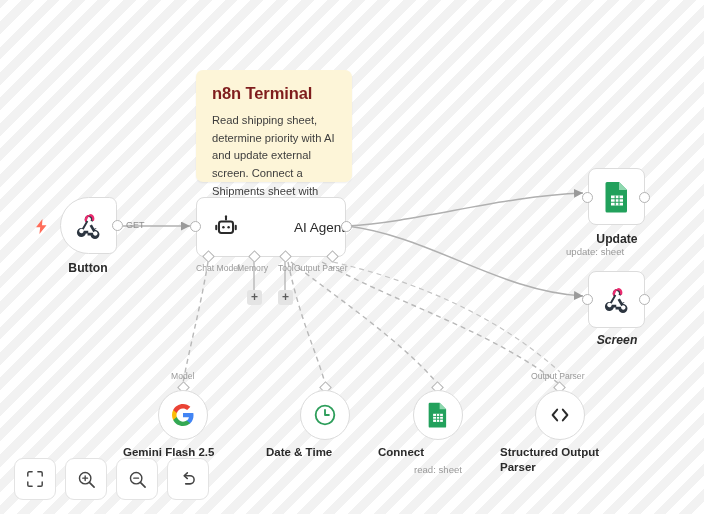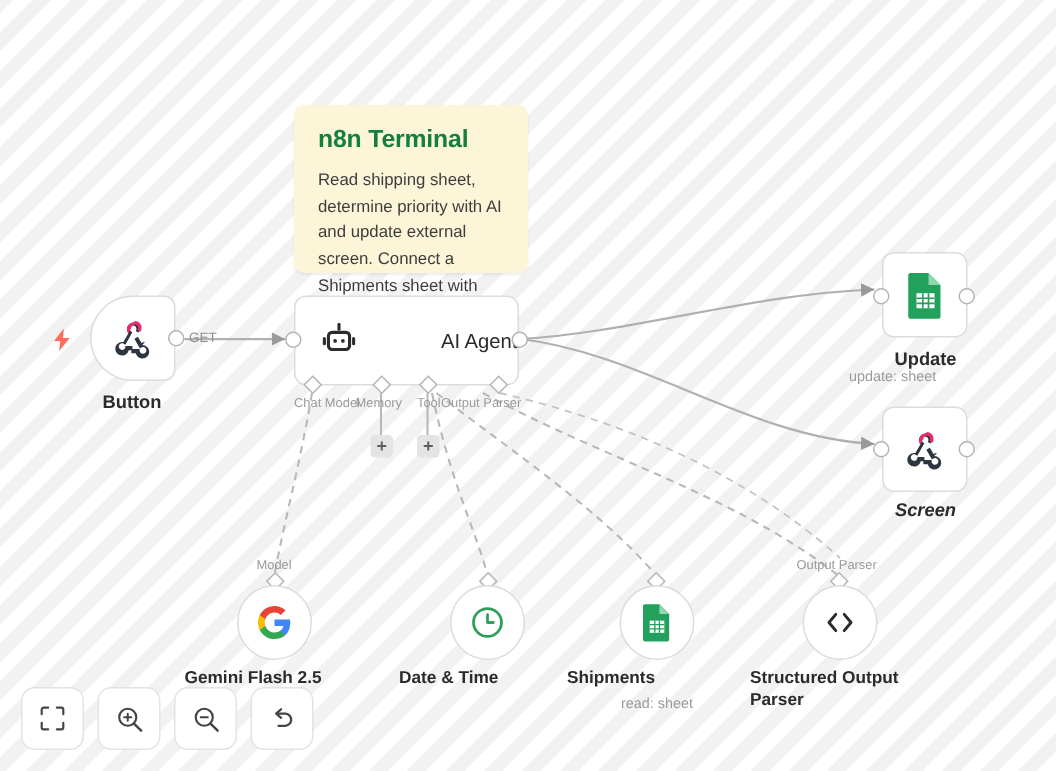--- a/index.html
+++ b/index.html
@@ -26,21 +26,21 @@
   .sticky {
     position: absolute;
     background: #fdf5d8;
     border-radius: 7px;
     box-shadow: 0 1px 2px rgba(0,0,0,0.07);
     padding: 14px 16px 12px 16px;
   }
   .sticky-title {
     font-size: 16.5px;
     font-weight: bold;
-    color: #15803d;
+    color: #7f1d1d;
     margin: 0 0 9px 0;
     letter-spacing: -0.1px;
   }
   .sticky-body {
     font-size: 11.2px;
     line-height: 1.58;
     color: #3d3d3d;
     margin: 0;
   }
 
@@ -303,21 +303,21 @@
 
   <div class="diamond" style="left:433px; top:383px;"></div>
   <div class="subnode" style="left:413px; top:390px;">
     <svg width="22" height="26" viewBox="0 0 26 32">
       <path d="M3 1 h12 l8 8 v21 a1.5 1.5 0 0 1 -1.5 1.5 h-18.5 a1.5 1.5 0 0 1 -1.5 -1.5 v-27.5 a1.5 1.5 0 0 1 1.5 -1.5 z" fill="#22A15C"></path>
       <path d="M15 1 l8 8 h-8 z" fill="#8ed8af"></path>
       <rect x="7" y="14.5" width="12" height="10" fill="#ffffff"></rect>
       <path d="M7 17.8 h12 M7 21.2 h12 M11.2 14.5 v10 M15 14.5 v10" stroke="#22A15C" stroke-width="1.1"></path>
     </svg>
   </div>
-  <div class="subnode-label" style="left:378px; top:445px; width:120px;">Shipments</div>
+  <div class="subnode-label" style="left:378px; top:445px; width:120px;">Connect</div>
   <div class="subnode-sublabel" style="left:378px; top:464px; width:120px;">read: sheet</div>
 
   <div class="conn-label" style="left:531px; top:371px;">Output Parser</div>
   <div class="diamond" style="left:555px; top:383px;"></div>
   <div class="subnode" style="left:535px; top:390px;">
     <svg width="26" height="26" viewBox="0 0 24 24">
       <path d="M9.4 7 L5.2 12 L9.4 17" stroke="#2b2b2b" stroke-width="1.8" fill="none" stroke-linecap="round" stroke-linejoin="round"></path>
       <path d="M14.6 7 L18.8 12 L14.6 17" stroke="#2b2b2b" stroke-width="1.8" fill="none" stroke-linecap="round" stroke-linejoin="round"></path>
     </svg>
   </div>

